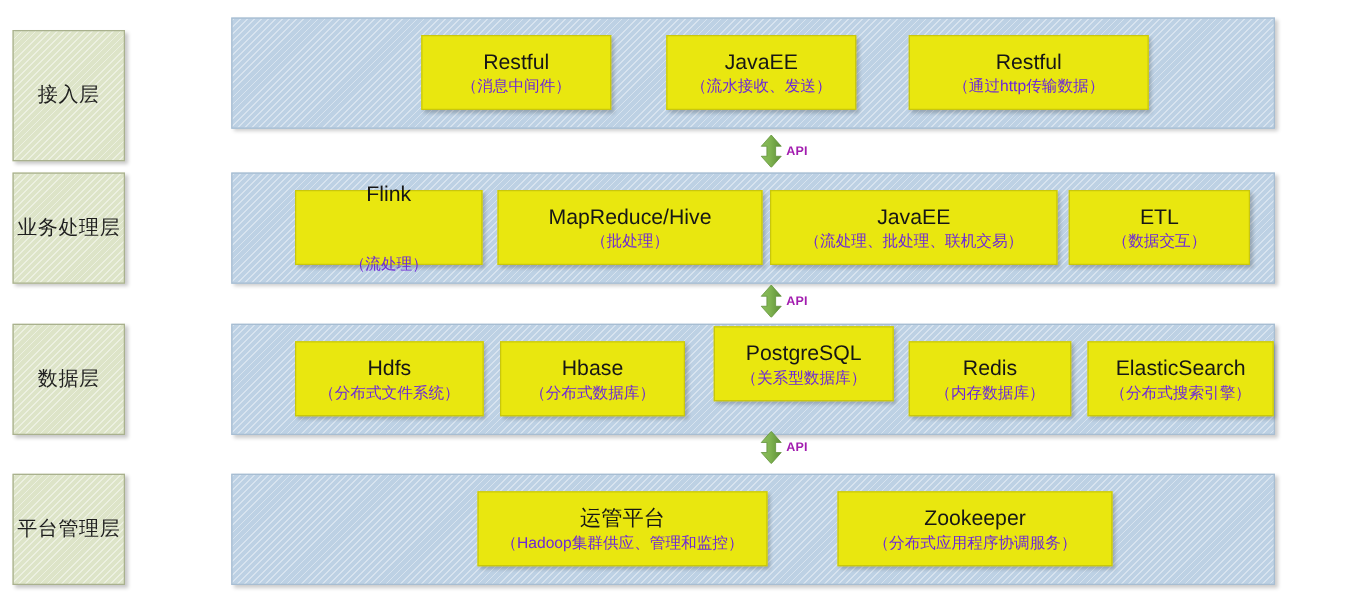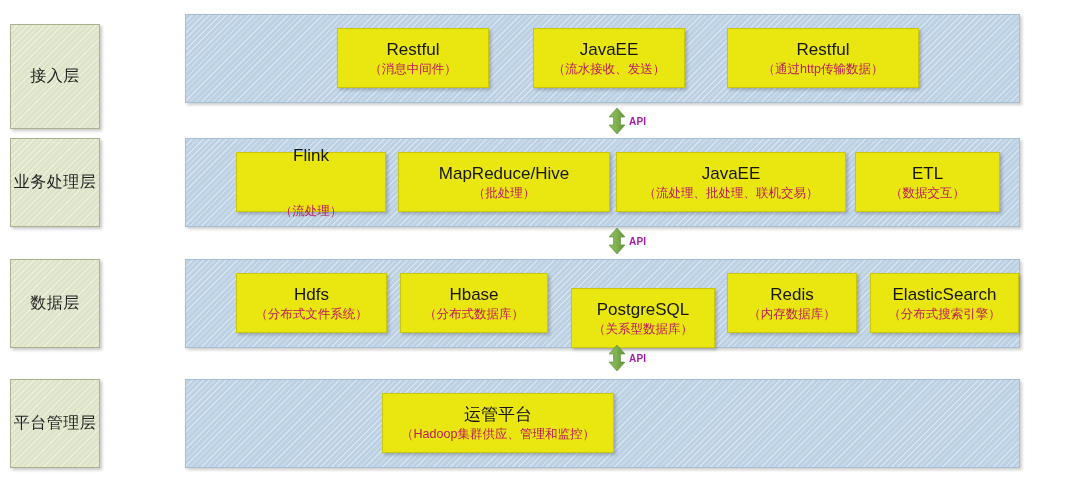--- a/index.html
+++ b/index.html
@@ -83,21 +83,21 @@
     padding: 2px 4px;
     line-height: 1.18;
   }
   .comp .comp-title {
     font-size: 17px;
     color: #161616;
     white-space: nowrap;
   }
   .comp .comp-sub {
     font-size: 12.5px;
-    color: #be185d;
+    color: #6d28d9;
     white-space: nowrap;
     margin-top: 2px;
     text-align: right;
   }
 
   
   .api-connector {
     position: absolute;
     display: flex;
     align-items: center;
@@ -193,21 +193,21 @@
     <div class="layer-band" style="top:9px;height:89px;"></div>
 
     <div class="comp" style="left:236px;top:23px;width:151px;height:60px;">
       <span class="comp-title">Hdfs</span>
       <span class="comp-sub">（分布式文件系统）</span>
     </div>
     <div class="comp" style="left:400px;top:23px;width:148px;height:60px;">
       <span class="comp-title">Hbase</span>
       <span class="comp-sub">（分布式数据库）</span>
     </div>
-    <div class="comp" style="left:571px;top:38px;width:144px;height:60px;">
+    <div class="comp" style="left:571px;top:11px;width:144px;height:60px;">
       <span class="comp-title">PostgreSQL</span>
       <span class="comp-sub">（关系型数据库）</span>
     </div>
     <div class="comp" style="left:870px;top:23px;width:149px;height:60px;">
       <span class="comp-title">ElasticSearch</span>
       <span class="comp-sub">（分布式搜索引擎）</span>
     </div>
     <div class="comp" style="left:727px;top:23px;width:130px;height:60px;">
       <span class="comp-title">Redis</span>
       <span class="comp-sub">（内存数据库）</span>
@@ -224,15 +224,19 @@
   <div class="layer-row" style="top:366px;height:111px;">
     <div class="layer-label" style="top:13px;height:89px;">
       <span>平台管理层</span>
     </div>
     <div class="layer-band" style="top:13px;height:89px;"></div>
 
     <div class="comp" style="left:382px;top:27px;width:232px;height:60px;">
       <span class="comp-title">运管平台</span>
       <span class="comp-sub">（Hadoop集群供应、管理和监控）</span>
     </div>
+    <div class="comp" style="left:670px;top:27px;width:220px;height:60px;">
+      <span class="comp-title">Zookeeper</span>
+      <span class="comp-sub">（分布式应用程序协调服务）</span>
+    </div>
   </div>
 
 </div>
 
 </body></html>

